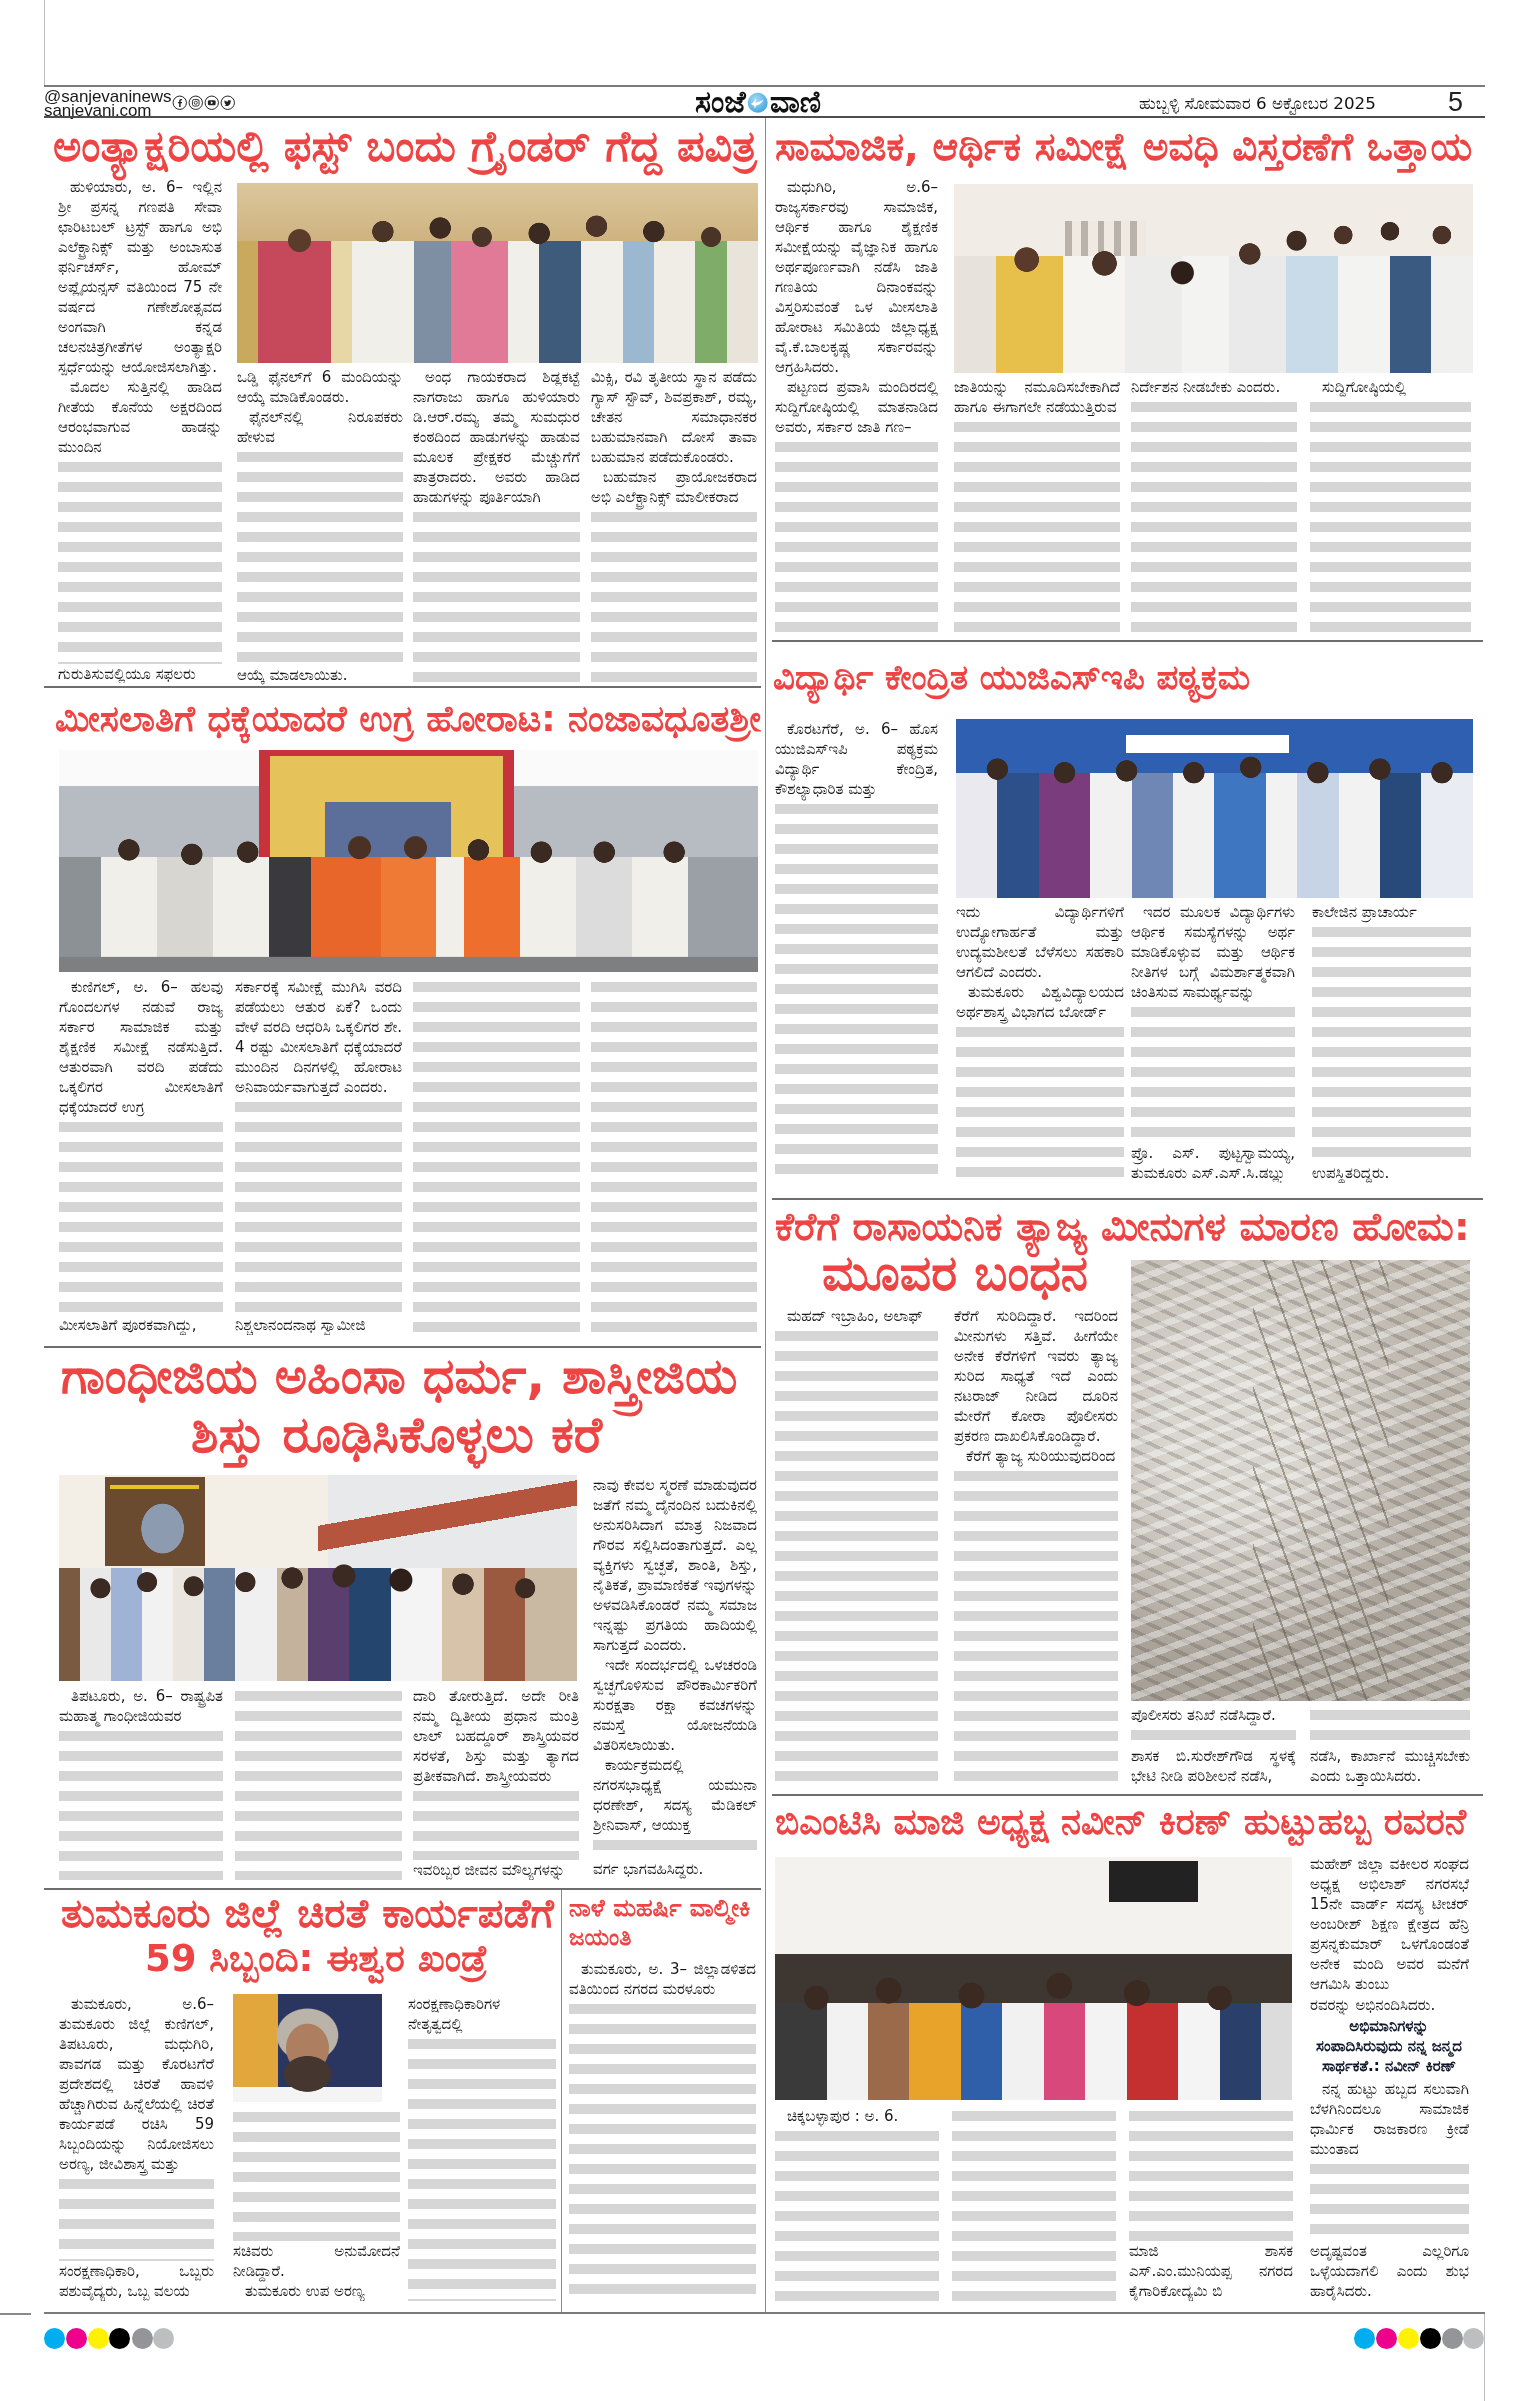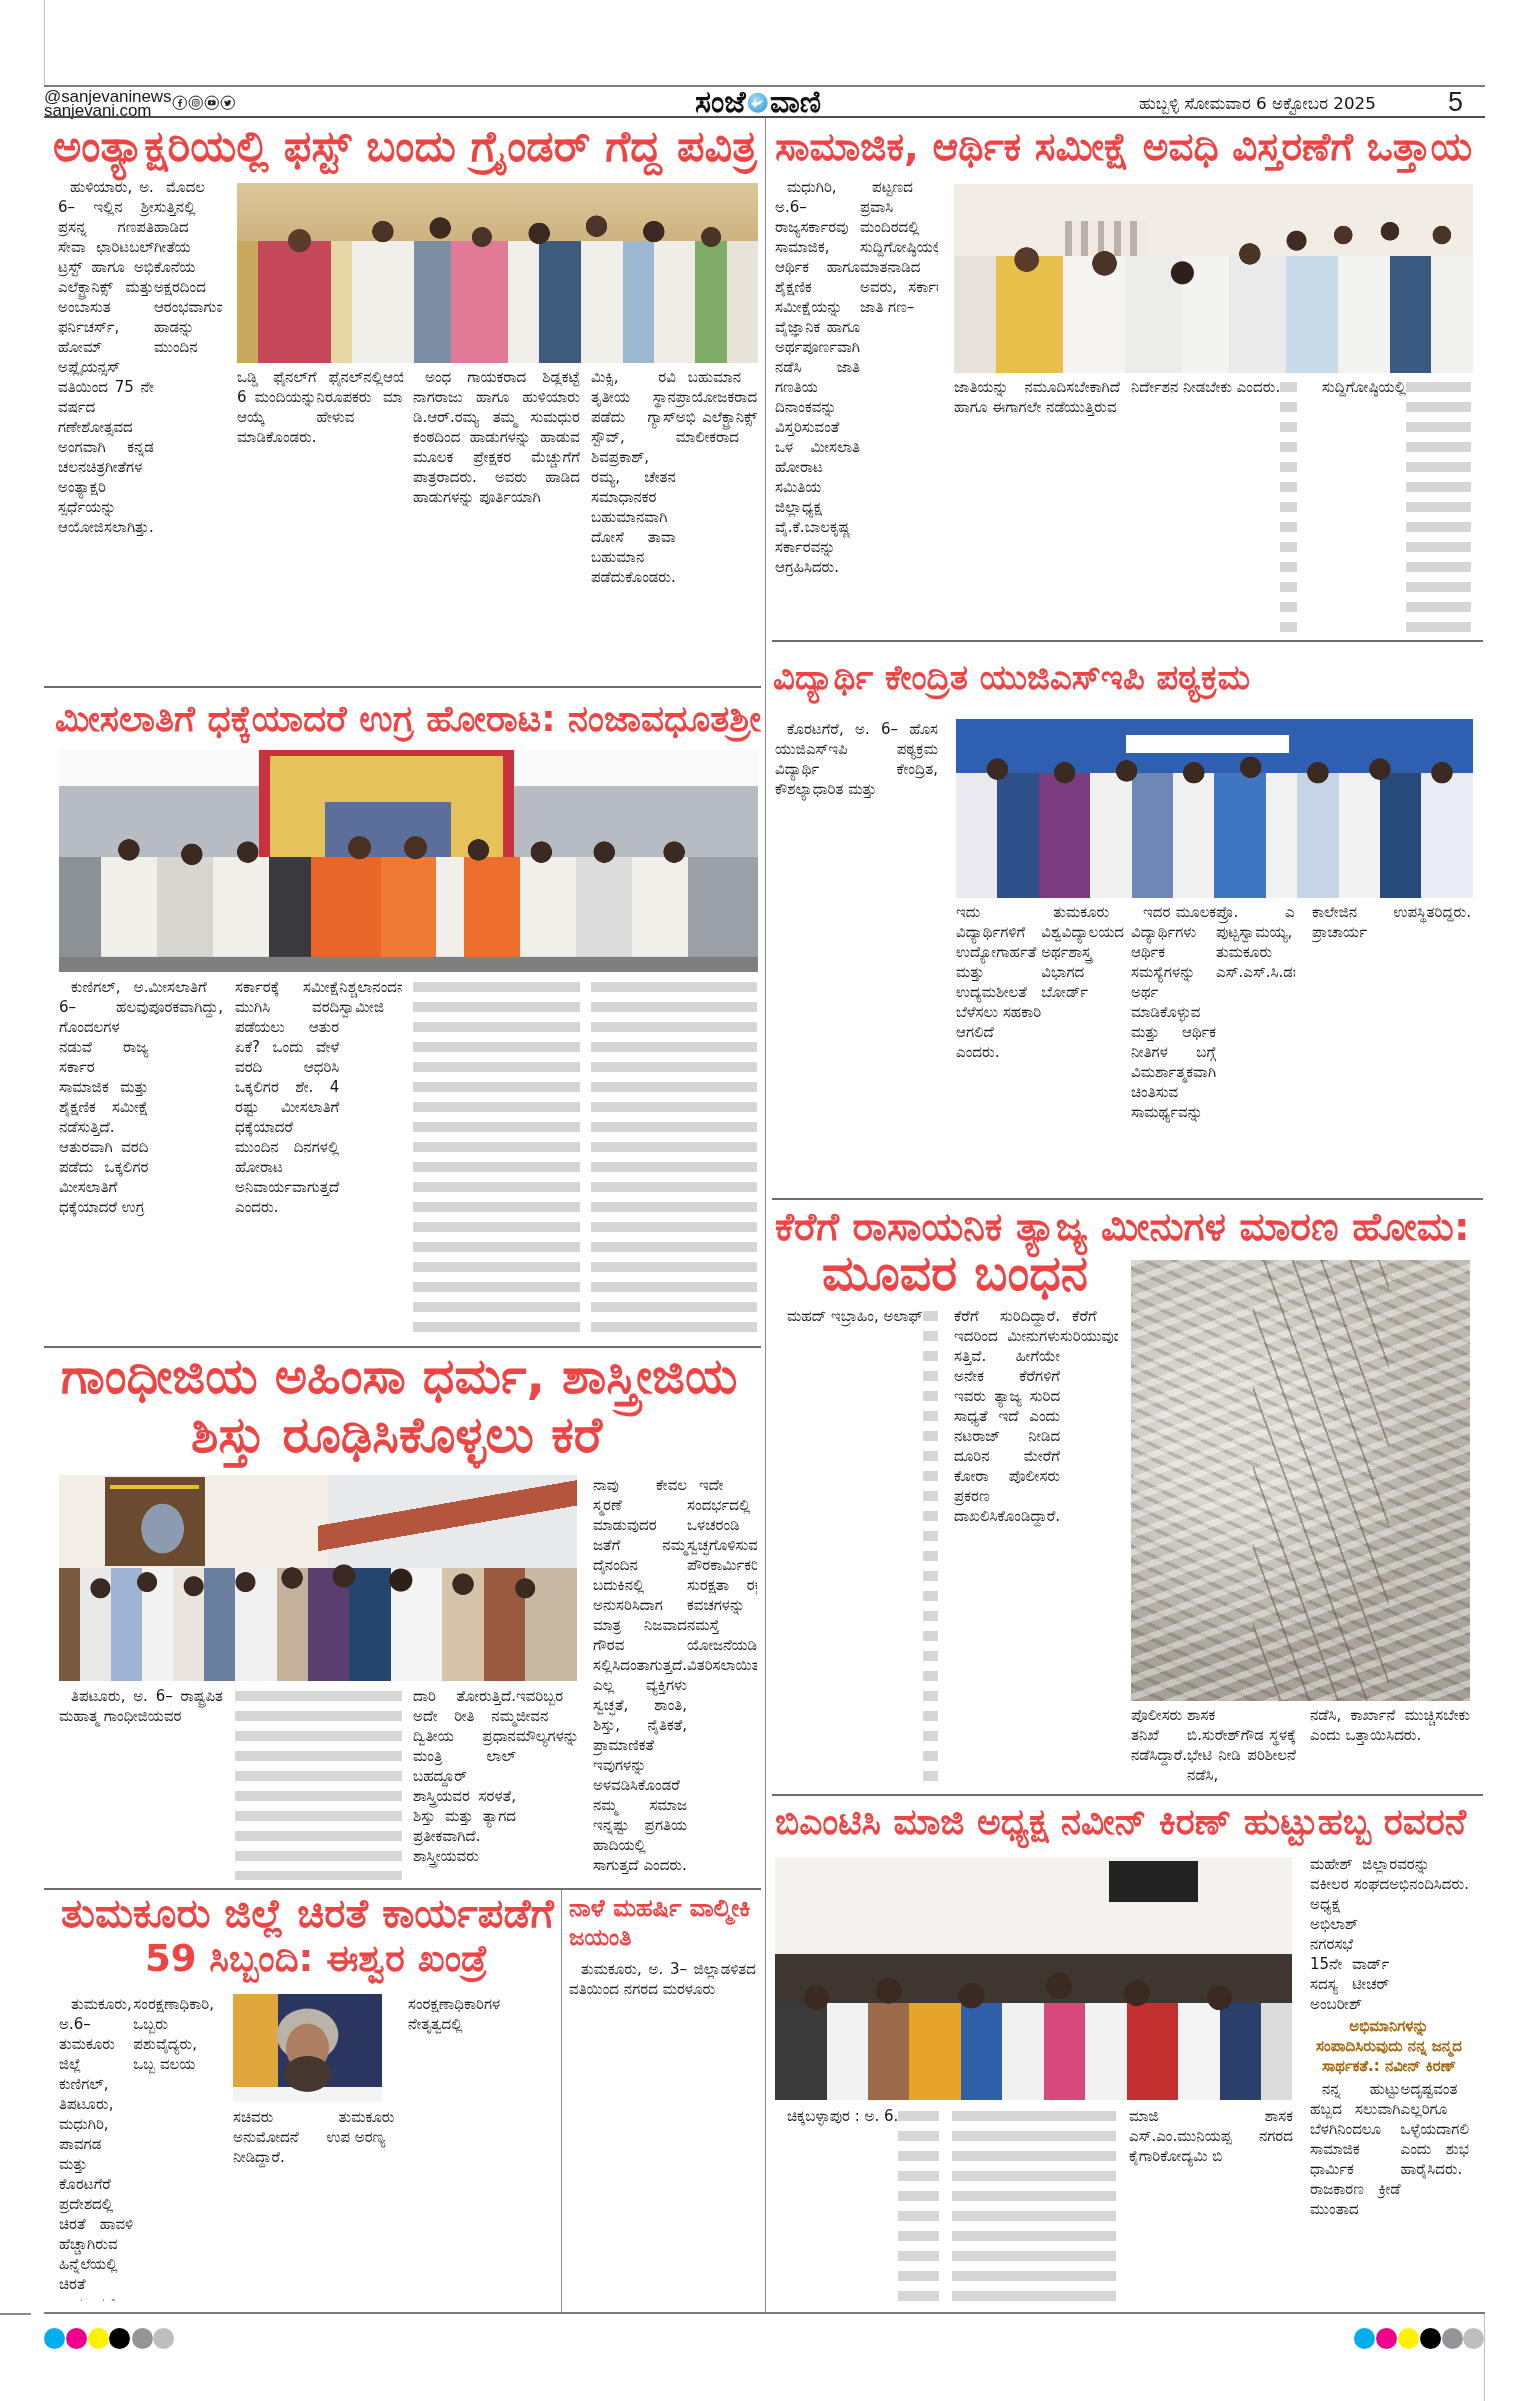--- a/index.html
+++ b/index.html
@@ -14,21 +14,21 @@
   .hdr-small{position:absolute;font-family:"Liberation Sans",sans-serif;font-size:17px;line-height:13.3px;color:#1a1a1a;letter-spacing:-0.1px;}
   .social{position:absolute;top:95px;width:15.5px;height:15.5px;}
   .mast{position:absolute;font-weight:bold;color:#111;white-space:nowrap;line-height:1;display:flex;align-items:center;}
   .pageno{position:absolute;left:1448px;top:87px;font-family:"Liberation Sans",sans-serif;font-size:27px;line-height:30px;color:#222;}
 
   
   .hl{position:absolute;display:flex;align-items:center;white-space:nowrap;font-weight:bold;color:#ef4444;line-height:1;font-size:37px;overflow:visible;}
   .fit-t{display:inline-block;white-space:nowrap;}
 
   
-  .col{position:absolute;display:flex;overflow:hidden;font-size:15px;line-height:20px;color:#161616;}
+  .col{position:absolute;display:flex;flex-direction:column;overflow:hidden;font-size:15px;line-height:20px;color:#161616;}
   .col p{margin:0;text-align:justify;text-indent:12px;}
   .col p.cont{text-indent:0;}
   .fill{flex:1 1 auto;min-height:0;
         background:repeating-linear-gradient(to bottom,transparent 0px,transparent 5.2px,rgba(95,95,95,.26) 5.2px,rgba(95,95,95,.26) 15px,transparent 15px,transparent 20px);}
   .subhead{position:absolute;text-align:center;font-weight:bold;font-size:15px;line-height:20px;}
   .subhead div{white-space:nowrap;}
 
   
   .dot{position:absolute;top:2328px;width:21px;height:21px;border-radius:50%;}
 
@@ -361,21 +361,21 @@
     </div>
     <div class="col" style="left:1129px;top:2106px;width:164px;height:195px">
       <div class="fill"></div>
       <p class="cont">ಮಾಜಿ ಶಾಸಕ ಎಸ್.ಎಂ.ಮುನಿಯಪ್ಪ ನಗರದ ಕೈಗಾರಿಕೋದ್ಯಮಿ ಬಿ</p>
     </div>
     <div class="col" style="left:1310px;top:1854px;width:159px;height:161px">
       <p class="cont">ಮಹೇಶ್ ಜಿಲ್ಲಾ ವಕೀಲರ ಸಂಘದ ಅಧ್ಯಕ್ಷ ಅಭಿಲಾಶ್ ನಗರಸಭೆ 15ನೇ ವಾರ್ಡ್ ಸದಸ್ಯ ಟೀಚರ್ ಅಂಬರೀಶ್ ಶಿಕ್ಷಣ ಕ್ಷೇತ್ರದ ಹೆನ್ರಿ ಪ್ರಸನ್ನಕುಮಾರ್ ಒಳಗೊಂಡಂತೆ ಅನೇಕ ಮಂದಿ ಅವರ ಮನೆಗೆ ಆಗಮಿಸಿ ತುಂಬು</p>
       <div class="fill"></div>
       <p class="cont">ರವರನ್ನು ಅಭಿನಂದಿಸಿದರು.</p>
     </div>
-    <div class="subhead" style="left: 1303px; top: 2016px; width: 172px; height: 61px; color: #a16207;">
+    <div class="subhead" style="left: 1303px; top: 2016px; width: 172px; height: 61px; color: #0f172a;">
       <div>ಅಭಿಮಾನಿಗಳನ್ನು</div>
       <div>ಸಂಪಾದಿಸಿರುವುದು ನನ್ನ ಜನ್ಮದ</div>
       <div>ಸಾರ್ಥಕತೆ.: ನವೀನ್ ಕಿರಣ್</div>
     </div>
     <div class="col" style="left:1310px;top:2079px;width:159px;height:222px">
       <p>ನನ್ನ ಹುಟ್ಟು ಹಬ್ಬದ ಸಲುವಾಗಿ ಬೆಳಗಿನಿಂದಲೂ ಸಾಮಾಜಿಕ ಧಾರ್ಮಿಕ ರಾಜಕಾರಣ ಕ್ರೀಡೆ ಮುಂತಾದ</p>
       <div class="fill"></div>
       <p class="cont">ಅದೃಷ್ಟವಂತ ಎಲ್ಲರಿಗೂ ಒಳ್ಳೆಯದಾಗಲಿ ಎಂದು ಶುಭ ಹಾರೈಸಿದರು.</p>
     </div>
   </div>

